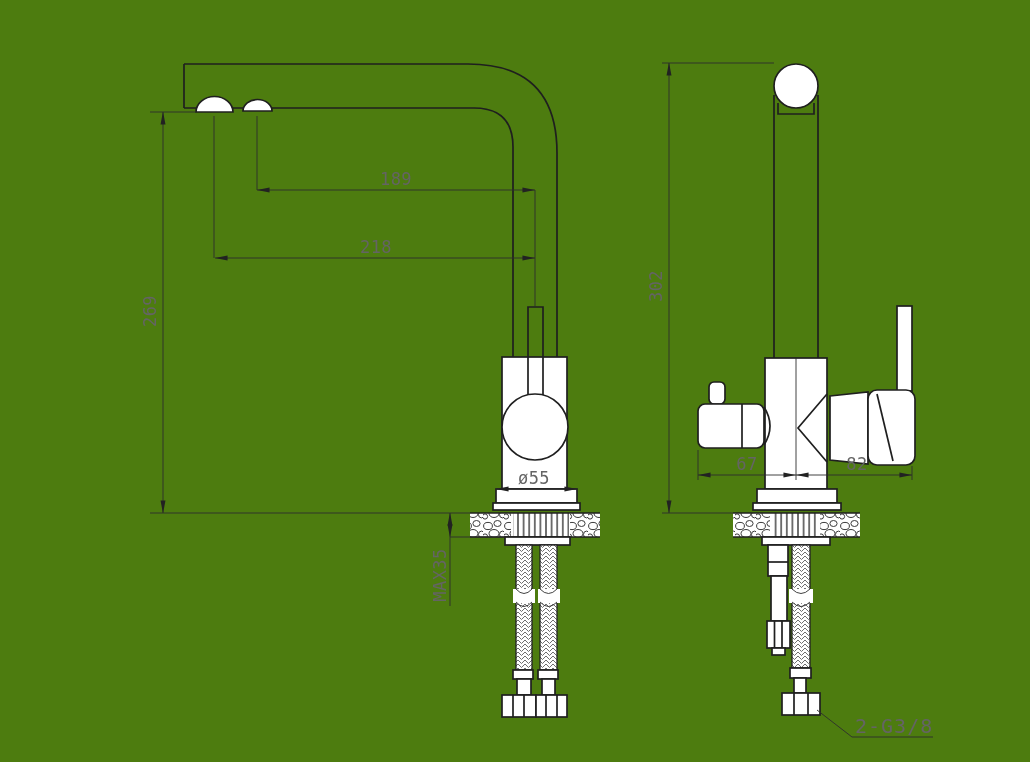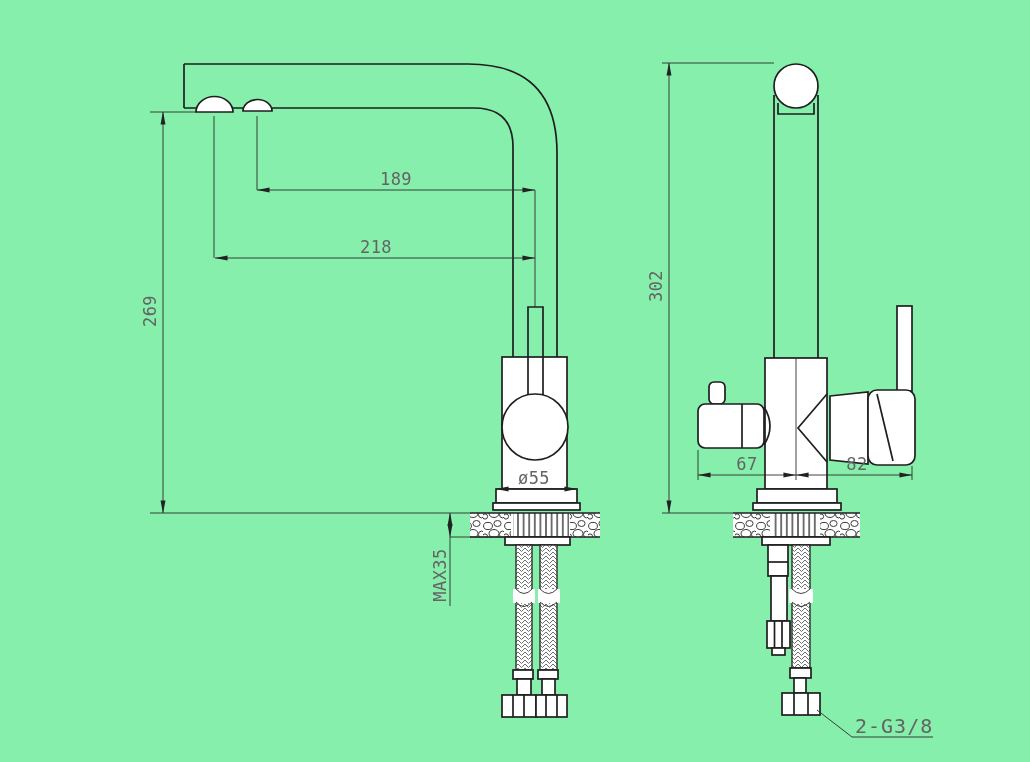--- a/index.html
+++ b/index.html
@@ -1,16 +1,16 @@
 <!DOCTYPE html>
 <html><head>
 <meta charset="utf-8">
 <style>
   html,body{margin:0;padding:0;background:#fff;}
-  .stage{position:relative;width:1030px;height:762px;background:#86efac;overflow:hidden;
+  .stage{position:relative;width:1030px;height:762px;background:#4d7c0f;overflow:hidden;
          font-family:"DejaVu Sans Mono", monospace;}
   svg{display:block;}
   text{font-family:"DejaVu Sans Mono", monospace;fill:#646464;}
   .dimtxt{font-size:17px;letter-spacing:0.5px;}
   .dimtxt-big{font-size:20px;letter-spacing:1px;}
   .outline{stroke:#1f1f1f;stroke-width:1.7;fill:none;}
   .outline-f{stroke:#1f1f1f;stroke-width:1.7;fill:#ffffff;}
   .thin{stroke:#2e2e2e;stroke-width:0.9;fill:none;}
   .dimline{stroke:#2e2e2e;stroke-width:0.9;fill:none;}
 </style>

